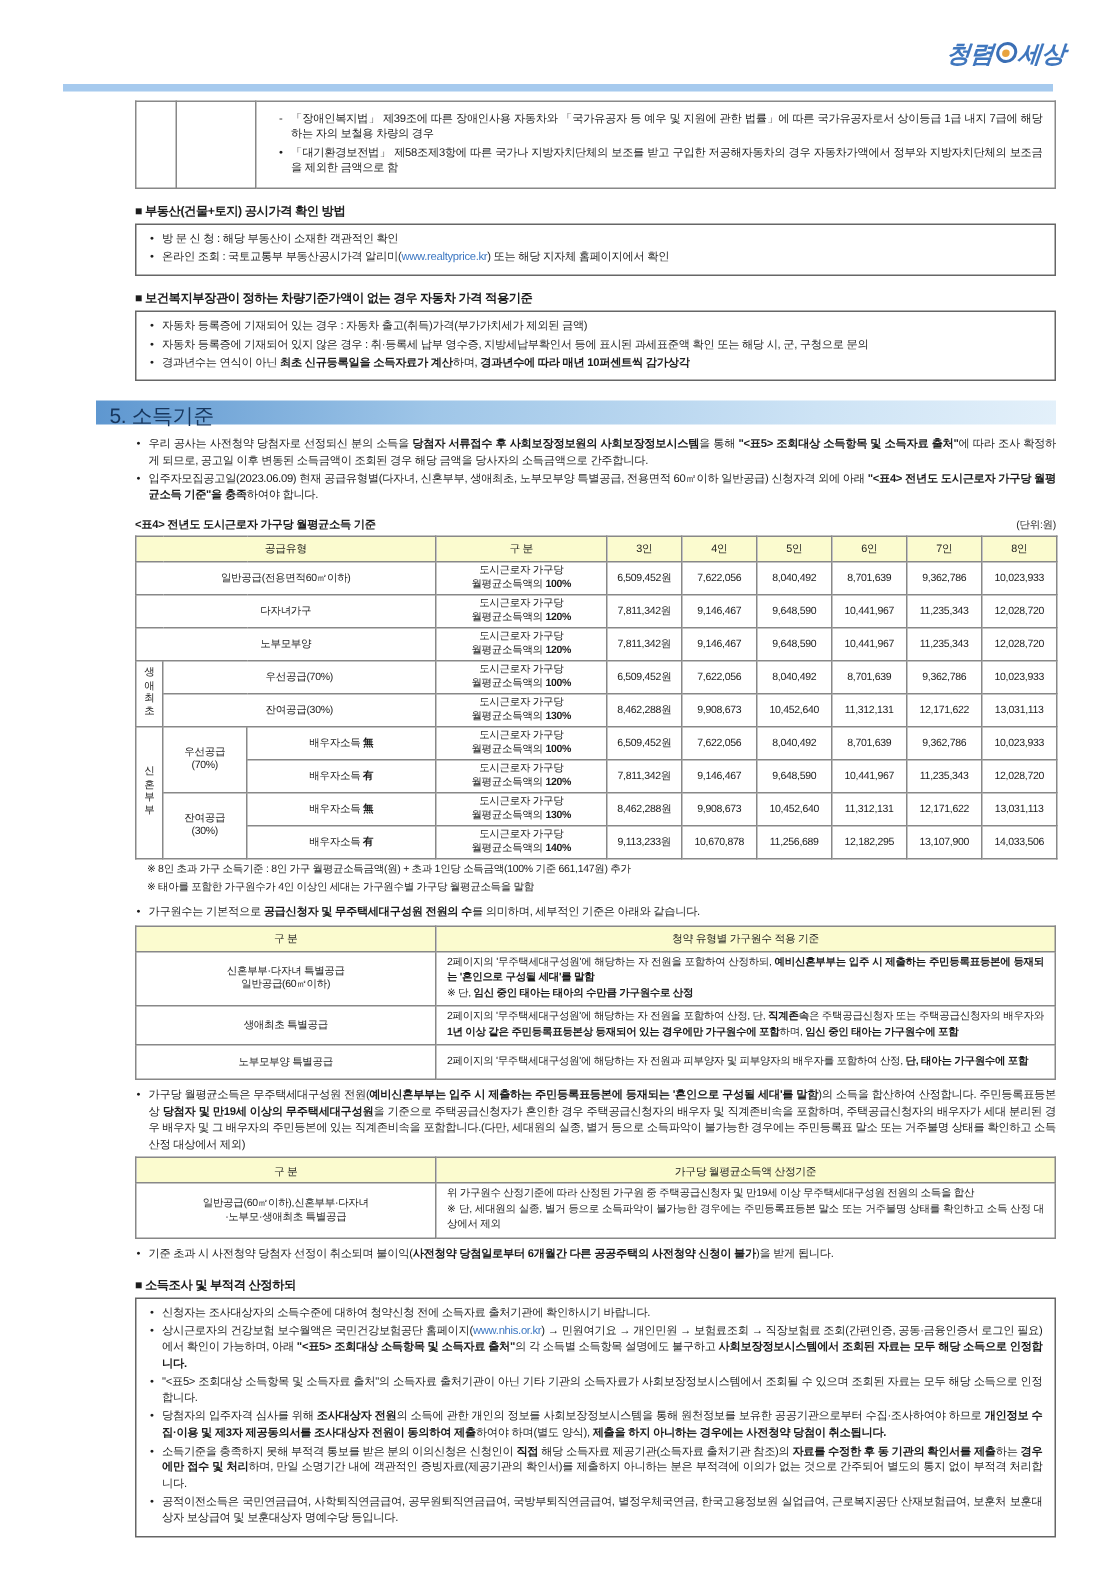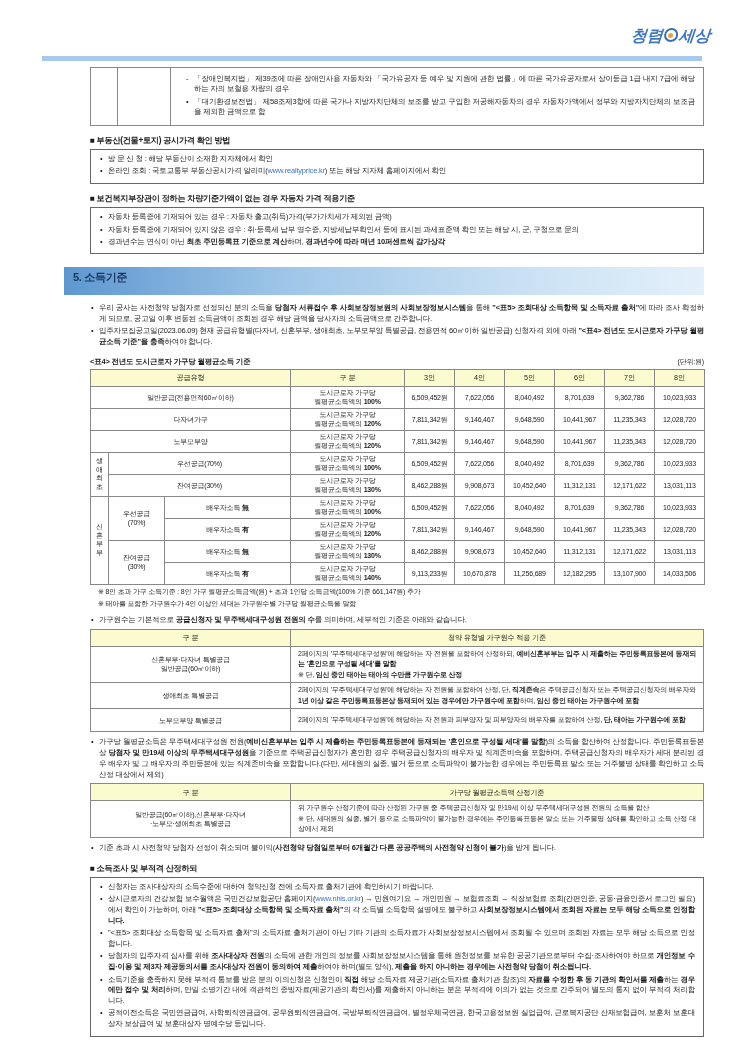--- a/index.html
+++ b/index.html
@@ -18,23 +18,23 @@
   .ct td{border:1px solid #888;vertical-align:top}
   .ct .c1{width:24px}.ct .c2{width:50px}
   .ct .body{padding:4px 8px 5px 14px}
   
   .sh{font-size:8.2px;font-weight:bold;margin:9px 0 3px;letter-spacing:-0.3px}
   .bx{border:1px solid #666;padding:3px 8px 4px;margin:1px 0 4px}
   .li{position:relative;padding-left:9px;font-size:7.5px;line-height:10.8px;margin:1.5px 0;text-align:justify}
   .li .mk{position:absolute;left:1px;top:0}
   .ex{padding-left:13px;font-size:7.5px;line-height:10.8px;margin:1px 0;text-align:justify}
   
-  .secbar{margin:13px 0 8px -26px;height:28px;line-height:20px;padding-left:9px;
+  .secbar{margin:13px 0 8px -26px;height:16px;line-height:20px;padding-left:9px;
           background:linear-gradient(90deg,#5E97D0 0%,#9FC6E8 35%,#CDE3F5 75%,#E3F0FA 100%);
-          color:#17365D;font-weight:bold;font-size:11px;letter-spacing:-0.3px}
+          color:#17365D;font-weight:normal;font-size:14px;letter-spacing:-0.3px}
   .bold-line{font-weight:bold}
   
   .cap{display:flex;justify-content:space-between;align-items:flex-end;margin:9px 0 2px;font-size:7.5px}
   .cap .c{font-weight:bold}.cap .u{font-size:7px}
   
   .tb{width:100%;table-layout:fixed;border-collapse:collapse;border:1.5px solid #444;
       font-size:7px;line-height:9px;text-align:center}
   .tb th,.tb td{border:1px solid #888;padding:1.5px 2px;overflow:hidden;vertical-align:middle}
   .tb th{background:#FBFBCF;font-size:7.2px;height:13px;font-weight:normal;letter-spacing:-0.2px}
   .tb td{height:18px}
@@ -63,29 +63,29 @@
       <td class="body">
         <div class="li"><span class="mk"><span>-</span></span><span class="tx"><span>「장애인복지법」 제39조에 따른 장애인사용 자동차와 「국가유공자 등 예우 및 지원에 관한 법률」에 따른 국가유공자로서 상이등급 1급 내지 7급에 해당하는 자의 보철용 차량의 경우</span></span></div>
         <div class="li"><span class="mk"><span>•</span></span><span class="tx"><span>「대기환경보전법」 제58조제3항에 따른 국가나 지방자치단체의 보조를 받고 구입한 저공해자동차의 경우 자동차가액에서 정부와 지방자치단체의 보조금을 제외한 금액으로 함</span></span></div>
       </td>
     </tr>
   </tbody>
     </table>
 
   <div class="sh"><span>■ 부동산(건물+토지) 공시가격 확인 방법</span></div>
   <div class="bx">
-    <div class="li"><span class="mk"><span>•</span></span><span><span>방 문 신 청 : 해당 부동산이 소재한 지자체에서 확인</span></span></div>
+    <div class="li"><span class="mk"><span>•</span></span><span><span>방 문 신 청 : 해당 부동산이 소재한 객관적인 확인</span></span></div>
     <div class="li"><span class="mk"><span>•</span></span><span><span>온라인 조회 : 국토교통부 부동산공시가격 알리미(</span><span class="lk">www.realtyprice.kr</span><span>) 또는 해당 지자체 홈페이지에서 확인</span></span></div>
   </div>
 
   <div class="sh"><span>■ 보건복지부장관이 정하는 차량기준가액이 없는 경우 자동차 가격 적용기준</span></div>
   <div class="bx">
     <div class="li"><span class="mk"><span>•</span></span><span><span>자동차 등록증에 기재되어 있는 경우 : 자동차 출고(취득)가격(부가가치세가 제외된 금액)</span></span></div>
     <div class="li"><span class="mk"><span>•</span></span><span><span>자동차 등록증에 기재되어 있지 않은 경우 : 취·등록세 납부 영수증, 지방세납부확인서 등에 표시된 과세표준액 확인 또는 해당 시, 군, 구청으로 문의</span></span></div>
-    <div class="li"><span class="mk"><span>•</span></span><span><span>경과년수는 연식이 아닌 </span><span class="bb">최초 주민등록표 기준으로 계산</span><span>하며, </span><span class="bb">경과년수에 따라 매년 10퍼센트씩 감가상각</span><span></span></span></div>
+    <div class="li"><span class="mk"><span>•</span></span><span><span>경과년수는 연식이 아닌 </span><span class="bb">최초 신규등록일을 소득자료가 계산</span><span>하며, </span><span class="bb">경과년수에 따라 매년 10퍼센트씩 감가상각</span><span></span></span></div>
   </div>
 
   <div class="secbar"><span><span>5. 소득기준</span></span></div>
 
   <div class="li"><span class="mk"><span>•</span></span><span><span>우리 공사는 사전청약 당첨자로 선정되신 분의 소득을 </span><span class="bb">당첨자 서류접수 후 사회보장정보원의 사회보장정보시스템</span><span>을 통해 </span><span class="bb">"&lt;표5&gt; 조회대상 소득항목 및 소득자료 출처"</span><span>에 따라 조사 확정하게 되므로, 공고일 이후 변동된 소득금액이 조회된 경우 해당 금액을 당사자의 소득금액으로 간주합니다.</span></span></div>
   <div class="li"><span class="mk"><span>•</span></span><span><span>입주자모집공고일(2023.06.09) 현재 공급유형별(다자녀, 신혼부부, 생애최초, 노부모부양 특별공급, 전용면적 60㎡이하 일반공급) 신청자격 외에 아래 </span><span class="bb">"&lt;표4&gt; 전년도 도시근로자 가구당 월평균소득 기준"을 충족</span><span>하여야 합니다.</span></span></div>
 
   <div class="cap">
     <span class="c"><span>&lt;표4&gt; 전년도 도시근로자 가구당 월평균소득 기준</span></span>
     <span class="u"><span>(단위:원)</span></span>

